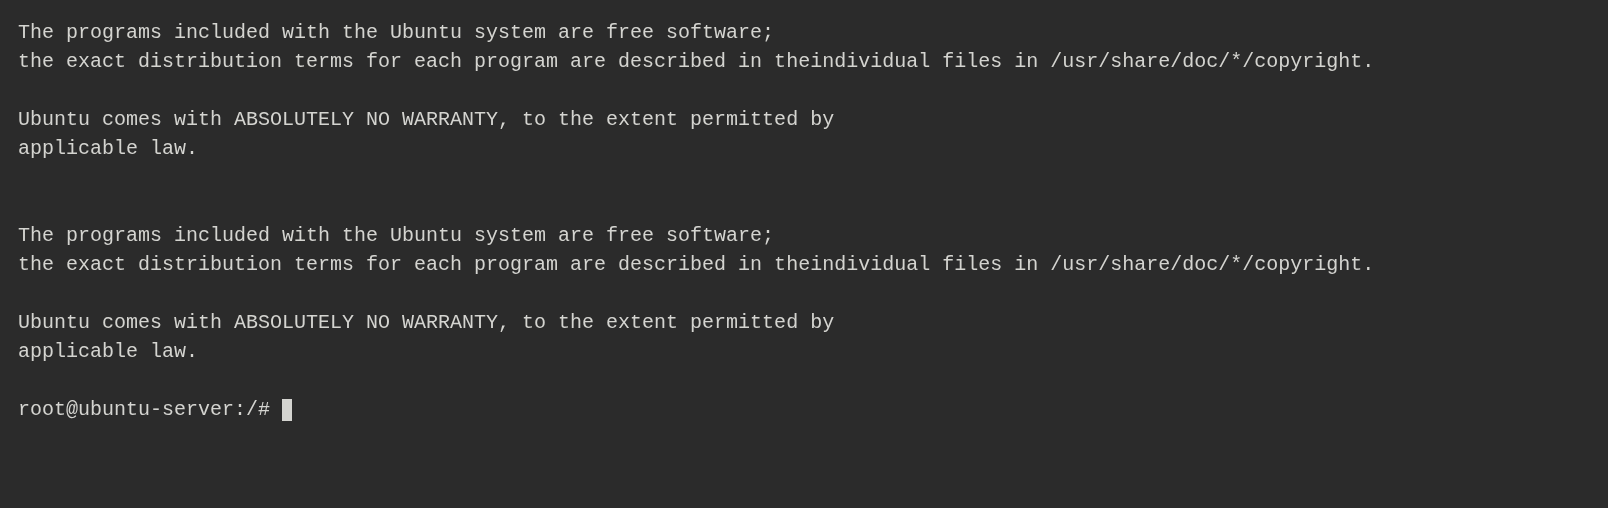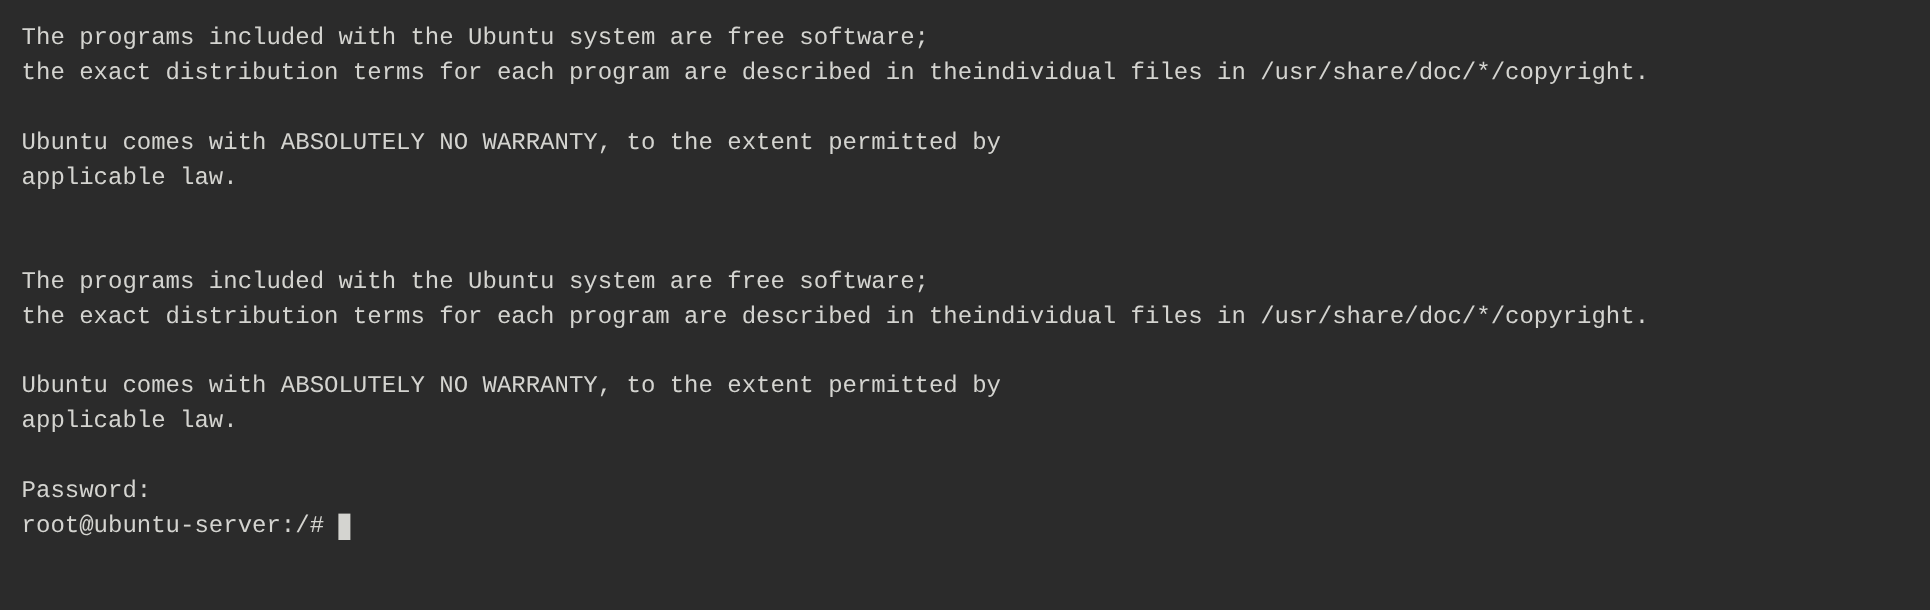--- a/index.html
+++ b/index.html
@@ -61,15 +61,14 @@
     <span class="line">Ubuntu comes with ABSOLUTELY NO WARRANTY, to the extent permitted by</span>
     <span class="line">applicable law.</span>
     <span class="blank"></span>
     <span class="blank"></span>
     <span class="line">The programs included with the Ubuntu system are free software;</span>
     <span class="line">the exact distribution terms for each program are described in theindividual files in /usr/share/doc/*/copyright.</span>
     <span class="blank"></span>
     <span class="line">Ubuntu comes with ABSOLUTELY NO WARRANTY, to the extent permitted by</span>
     <span class="line">applicable law.</span>
     <span class="blank"></span>
-    <span class="line">Password:</span>
     <span class="line">root@ubuntu-server:/# <span class="cursor"></span></span>
   </div>
 
 </body></html>

